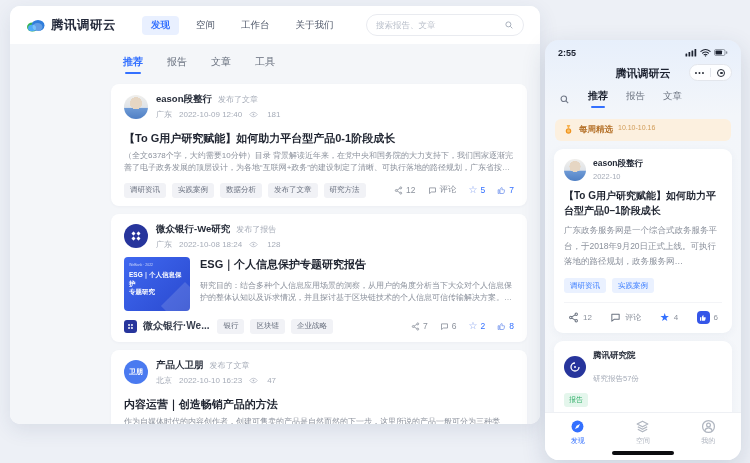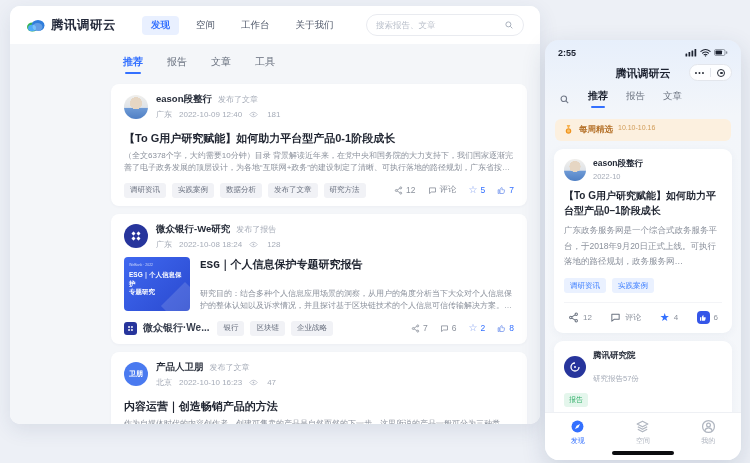--- a/index.html
+++ b/index.html
@@ -60,21 +60,21 @@
   .star-glyph { font-size:10px; line-height:1; color:#7d9bee; }
 
   .c-row { display:flex; gap:10px; margin-top:7px; }
   .thumb { width:66px; height:54px; border-radius:4px; flex:none;
     background:linear-gradient(135deg,#3f68f0,#2a49cf); padding:6px 5px; color:#fff; position:relative; overflow:hidden; }
   .thumb::before { content:""; position:absolute; right:-12px; bottom:-12px; width:34px; height:34px;
     background:rgba(255,255,255,.14); transform:rotate(45deg); }
   .thumb .t-top { font-size:3.5px; opacity:.7; margin-bottom:4px; }
   .thumb .t-l1 { font-size:6.5px; font-weight:bold; line-height:1.35; }
   .thumb .t-l2 { font-size:6.5px; font-weight:bold; line-height:1.35; }
-  .c-row .c-title { margin:0 0 16px;font-family:Liberation Mono, monospace; }
+  .c-row .c-title { margin:0 0 8px; }
   .foot-left { display:flex; align-items:center; gap:6px; }
   .mini-av { width:13px; height:13px; border-radius:3px; background:#27359c; display:flex; align-items:center; justify-content:center; flex:none; }
   .foot-name { font-size:10px; font-weight:bold; color:#3a4150; margin-right:2px; }
 
   
   .mobile {
     position:absolute; left:545px; top:40px; width:196px; height:420px;
     border-radius:14px; overflow:hidden;
     background:linear-gradient(180deg,#e7effb 0%,#f3f6fa 18%,#f5f7fa 100%);
     box-shadow:0 8px 24px rgba(40,60,100,.16);

